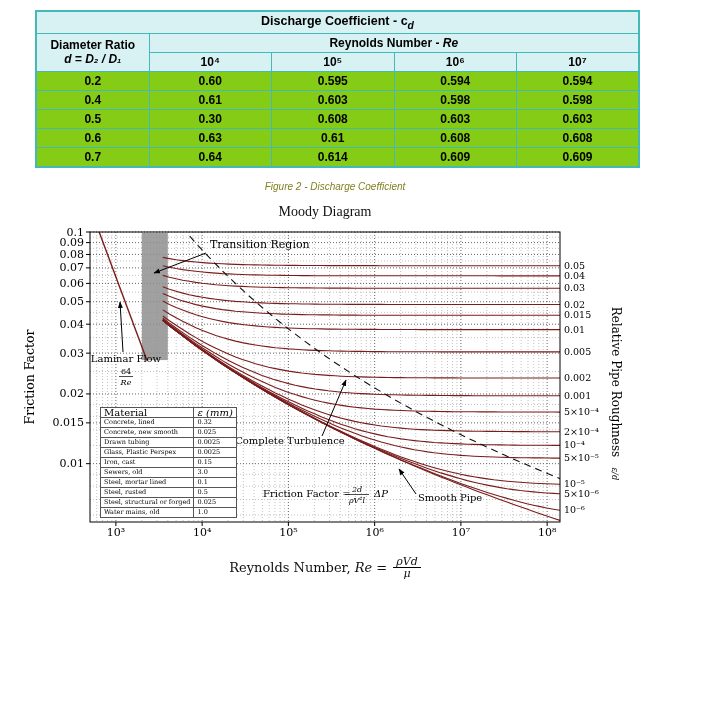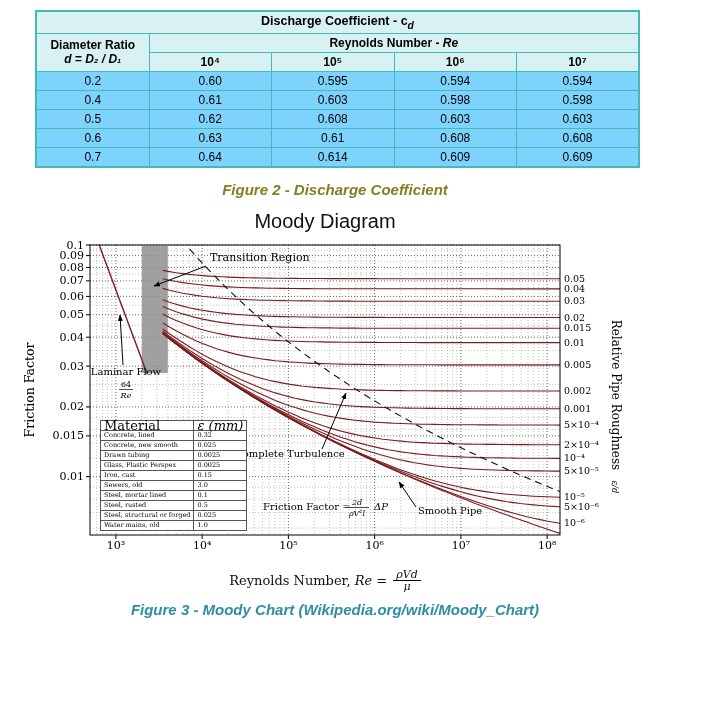--- a/index.html
+++ b/index.html
@@ -4,38 +4,38 @@
 <style>
   *{margin:0;padding:0;box-sizing:border-box}
   html,body{background:#fff}
   body{width:707px;height:726px;position:relative;overflow:hidden;font-family:"Liberation Sans",sans-serif;color:#000}
   .page{width:707px;height:726px;position:relative}
 
   
   .cd-table{border-collapse:collapse;margin:10px 0 0 35px;width:605px;table-layout:fixed;border:2px solid #45b8b8}
   .cd-table th,.cd-table td{border:1px solid #45b8b8;text-align:center;padding:2px 4px;font-size:12px}
   .cd-table th{background:#d8f2f4;font-weight:bold}
-  .cd-table td{background:#7dd3fc;font-weight:normal}
+  .cd-table td{background:#84cc16;font-weight:bold}
   .cd-table .title-cell{font-size:12.5px}
   .cd-table .dia2{font-style:italic}
   .cd-table i{font-style:italic}
 
-  .fig-caption{font-size:15px;font-style:italic;font-weight:bold;text-align:center;width:620px;margin-left:25px}
+  .fig-caption{font-size:10px;font-style:italic;font-weight:normal;text-align:center;width:620px;margin-left:25px}
   .cap2{color:#82801f;margin-top:13px}
   .cap3{color:#2f8ea4;margin-top:8px}
 
   
   .center610{width:610px;margin-left:20px;text-align:center}
-  .moody-title{font-family:Liberation Sans, sans-serif;font-size:20px;margin-top:12px;color:#111}
+  .moody-title{font-family:Liberation Serif, serif;font-size:14px;margin-top:12px;color:#111}
   .moody-wrap{position:relative;width:620px;margin-left:20px;margin-top:2px}
   #moody-svg{display:block;background:#fff}
 
   .materials{position:absolute;left:80px;top:185px;border-collapse:collapse;background:#fff}
   .materials th,.materials td{border:1px solid #555;font-family:"DejaVu Serif",serif;font-size:6.5px;line-height:9px;padding:0 3px;text-align:left;font-weight:normal;white-space:nowrap}
-  .materials th{font-size:13px}
+  .materials th{font-size:10px}
   .materials th.eps{font-style:italic}
 
   .xlabel{font-family:"DejaVu Serif",serif;font-size:13px;margin-top:16px;color:#111}
   .xlabel i{font-style:italic}
   .frac{display:inline-block;vertical-align:middle;font-size:11px;line-height:1.05;margin-left:2px;font-style:italic}
   .frac .num{display:block;border-bottom:1px solid #000;padding:0 3px}
   .frac .den{display:block}
 </style>
 </head>
 <body>
@@ -75,21 +75,21 @@
         </tr>
         <tr>
           <td>0.4</td>
           <td>0.61</td>
           <td>0.603</td>
           <td>0.598</td>
           <td>0.598</td>
         </tr>
         <tr>
           <td>0.5</td>
-          <td>0.62</td>
+          <td>0.30</td>
           <td>0.608</td>
           <td>0.603</td>
           <td>0.603</td>
         </tr>
         <tr>
           <td>0.6</td>
           <td>0.63</td>
           <td>0.61</td>
           <td>0.608</td>
           <td>0.608</td>
@@ -349,16 +349,15 @@
               <td>1.0</td>
             </tr>
           </tbody>
       </table>
     </div>
 
     <div class="xlabel center610">
       <span>Reynolds Number, </span><i>Re</i><span> = </span><span class="frac"><span class="num">ρVd</span><span class="den">μ</span></span>
     </div>
 
-    <div class="fig-caption cap3">Figure 3 - Moody Chart (Wikipedia.org/wiki/Moody_Chart)</div>
   </div>
 
 </div>
 
 </body></html>

